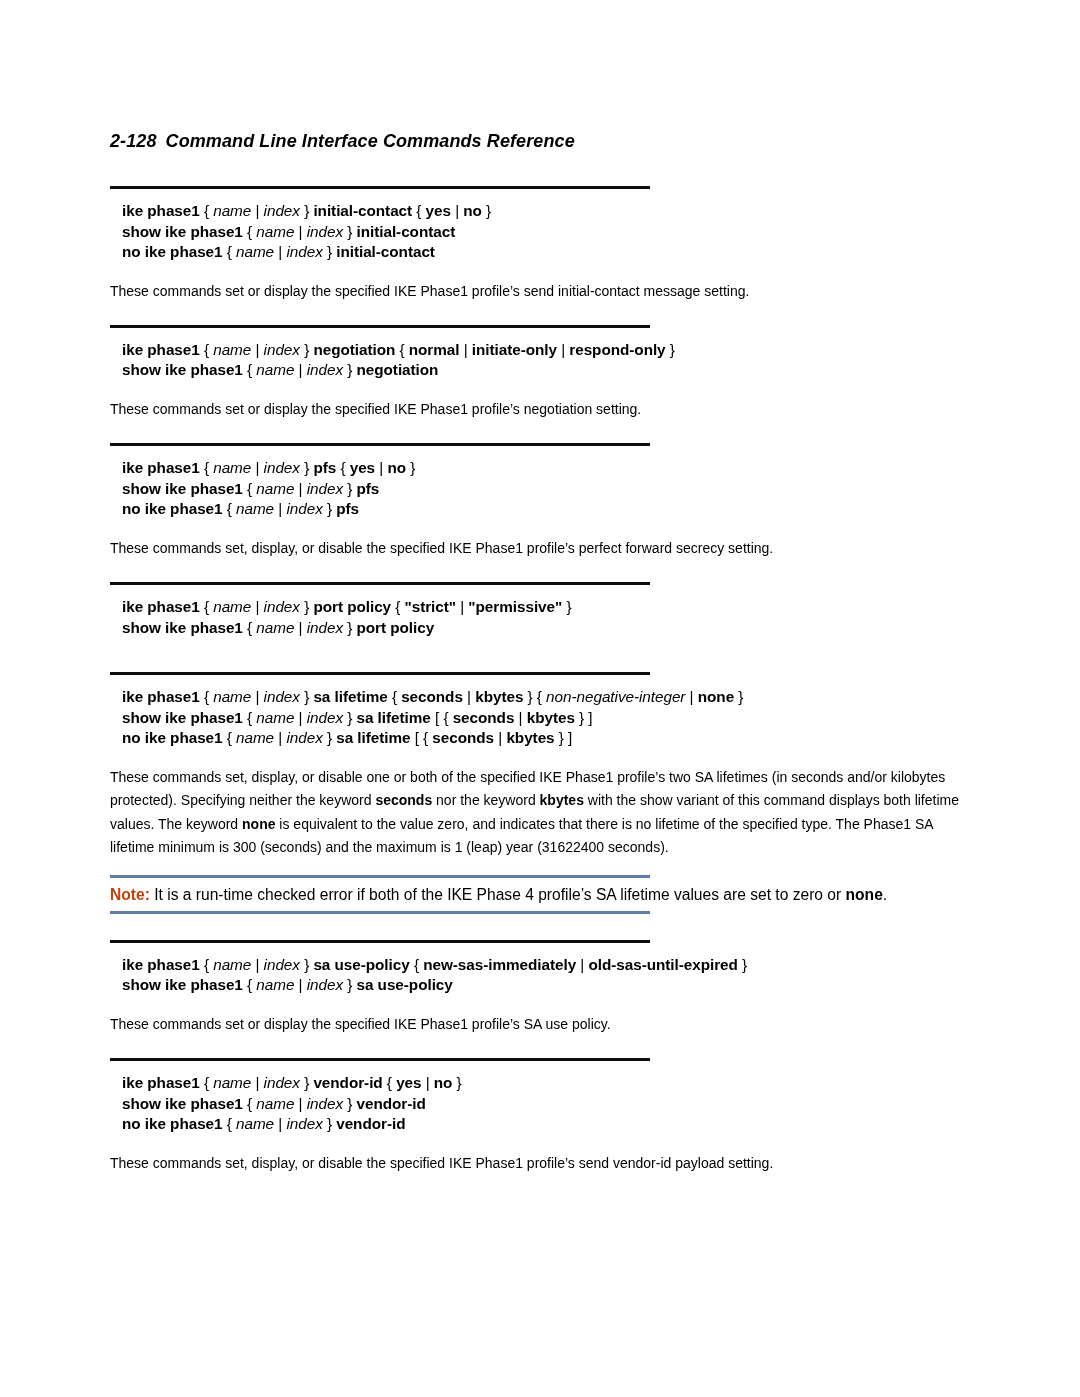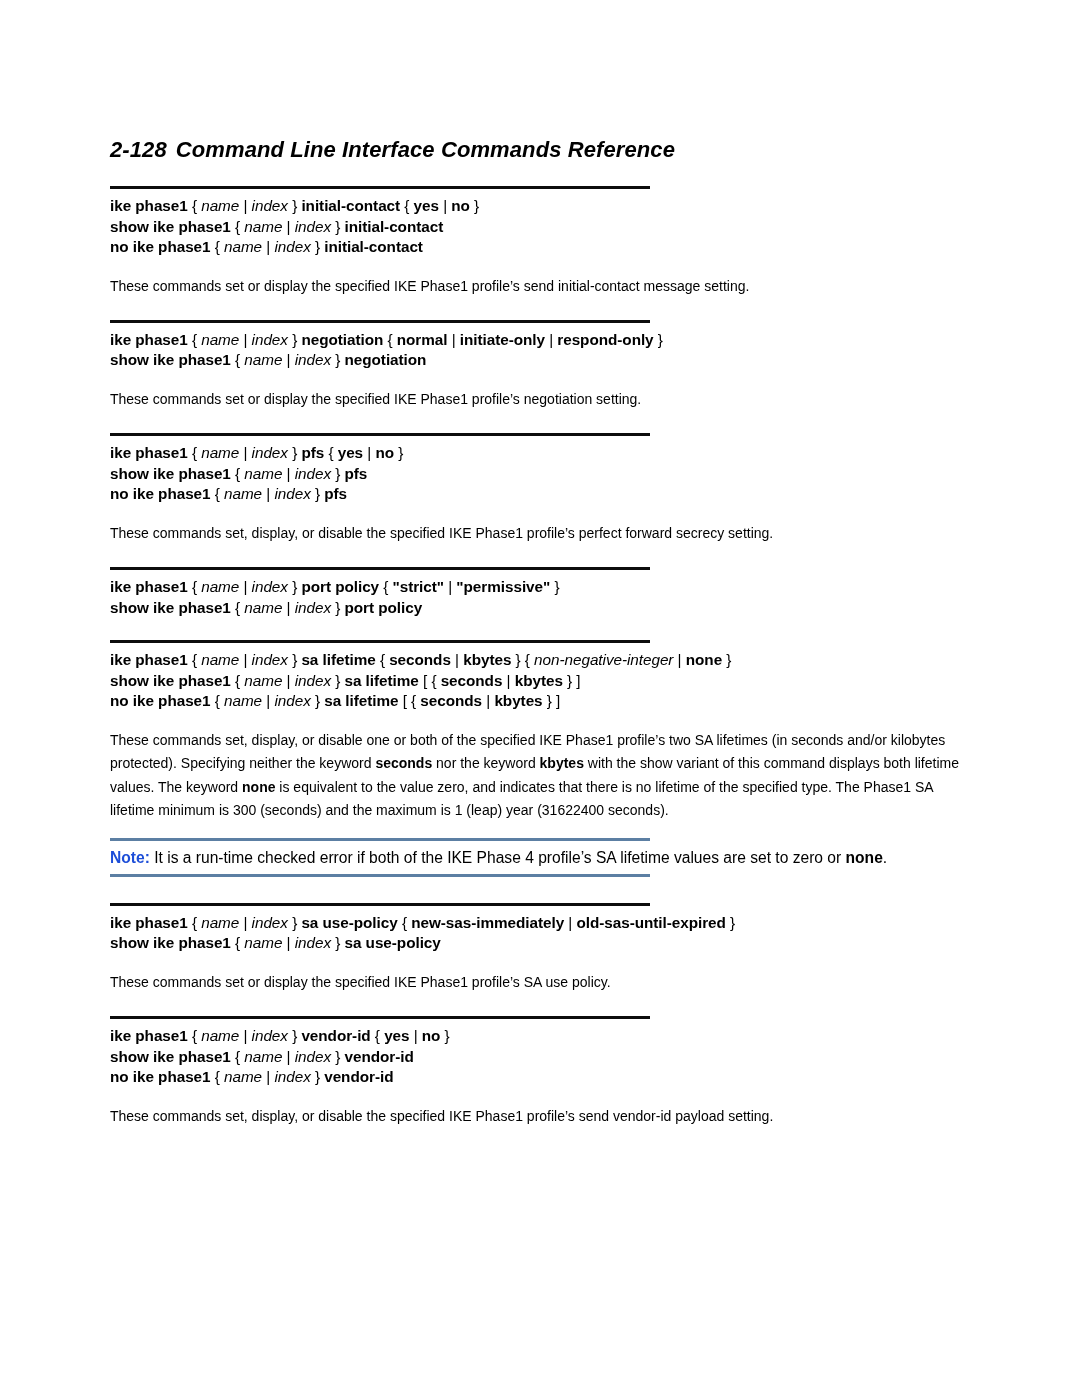--- a/index.html
+++ b/index.html
@@ -21,24 +21,24 @@
     left: 0; top: 0;
     width: 1080px;
     height: 1397px;
     overflow: hidden;
   }
 
   
   .running-head {
     position: absolute;
     left: 110px;
-    top: 137px;
+    top: 131px;
     font-style: italic;
     font-weight: bold;
-    font-size: 22px;
+    font-size: 18px;
     letter-spacing: 0.1px;
     white-space: nowrap;
   }
   .running-head .folio { margin-right: 9px; }
 
   
   .content {
     position: absolute;
     left: 110px;
     top: 186px;
@@ -52,21 +52,21 @@
     width: 540px;
     height: 0;
     border-top: 3px solid #0d0d0d;
     margin: 0 0 7px 0;
   }
 
   .syntax {
     font-size: 15.3px;
     line-height: 20.5px;
     letter-spacing: -0.05px;
-    margin: 0;
+    margin: 12px;
     white-space: nowrap;
   }
   .syntax .ln { display: block; }
 
   
   .kw   { font-weight: bold; }
   .var  { font-style: italic; font-weight: normal; }
   .pun  { font-weight: normal; }
 
   
@@ -89,21 +89,21 @@
     border-top: 3px solid #5c7fa3;
     margin: 0;
   }
   .note-body {
     font-size: 15.6px;
     line-height: 23.4px;
     margin: 5px 0 4px 0;
     width: 860px;
   }
   .note-label {
-    color: #1d4ed8;
+    color: #c2410c;
     font-weight: bold;
   }
   .note-rule-bottom {
     width: 540px;
     height: 0;
     border-top: 3px solid #5c7fa3;
     margin: 0;
   }
 
   .spacer-sm { height: 22px; }

